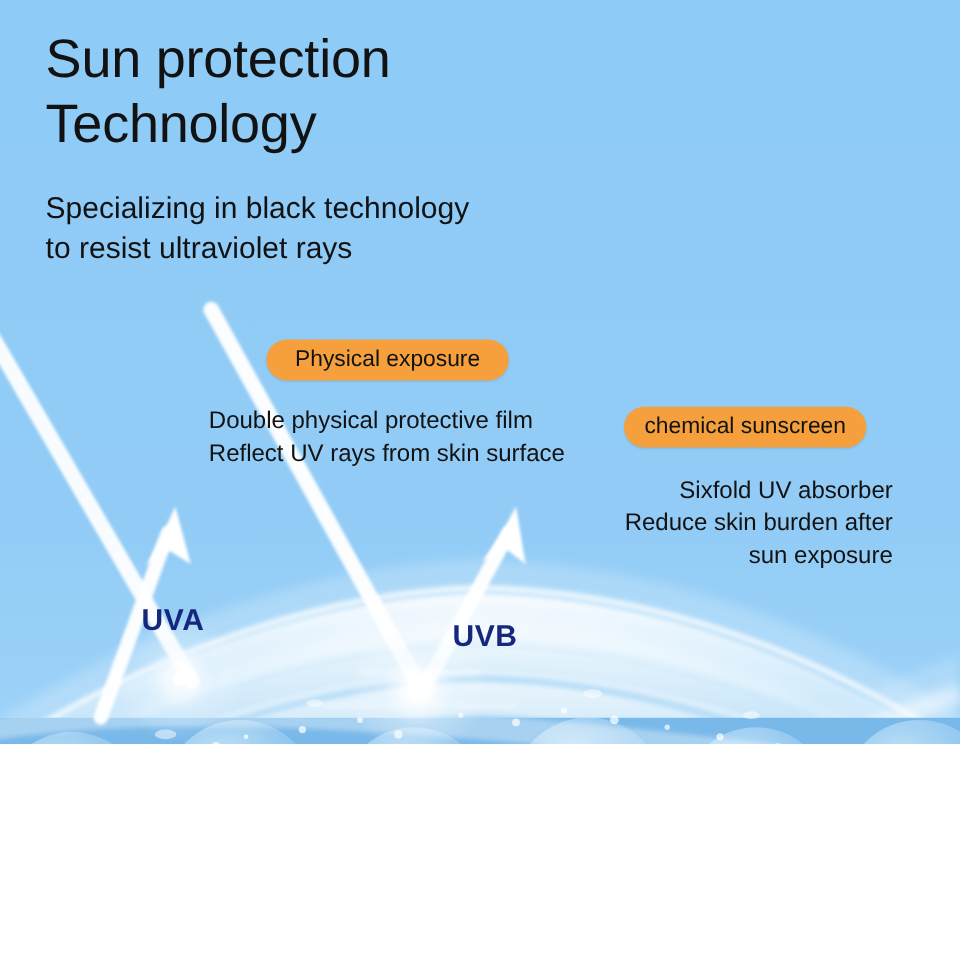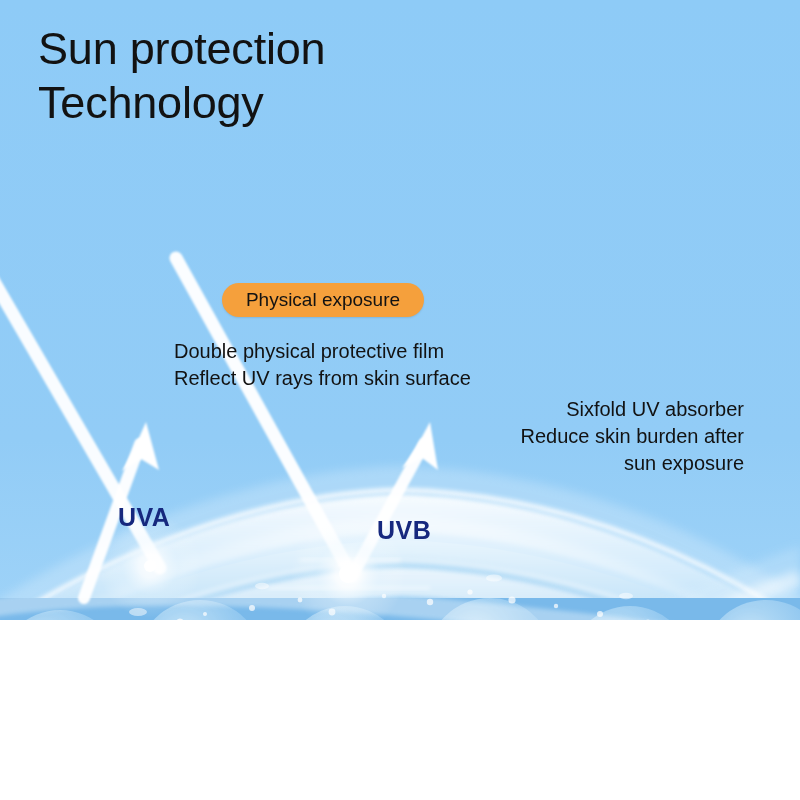--- a/index.html
+++ b/index.html
@@ -308,28 +308,33 @@
           <line x1="268" y1="588" x2="430" y2="588"></line>
           <line x1="300" y1="560" x2="400" y2="560"></line>
         </g>
       </g>
     </g>
   </svg>
 
   <div class="title" style="color: rgb(18, 18, 18);">Sun protection
 Technology</div>
 
+  <div class="subtitle" style="color: rgb(18, 18, 18);">Specializing in black technology
+to resist ultraviolet rays</div>
 
   <div id="badge-physical" class="badge" style="background: rgb(245, 160, 60);">
     <span>Physical exposure</span>
   </div>
 
   <div id="desc-physical" class="desc">Double physical protective film
 Reflect UV rays from skin surface</div>
 
+  <div id="badge-chemical" class="badge" style="background: rgb(245, 160, 60);">
+    <span>chemical sunscreen</span>
+  </div>
 
   <div id="desc-chemical" class="desc">Sixfold UV absorber
 Reduce skin burden after
 sun exposure</div>
 
   <div id="label-uva" class="uvlabel" style="color: rgb(22, 40, 126);">UVA</div>
 
   <div id="label-uvb" class="uvlabel" style="color: rgb(22, 40, 126);">UVB</div>
 
 </div>

